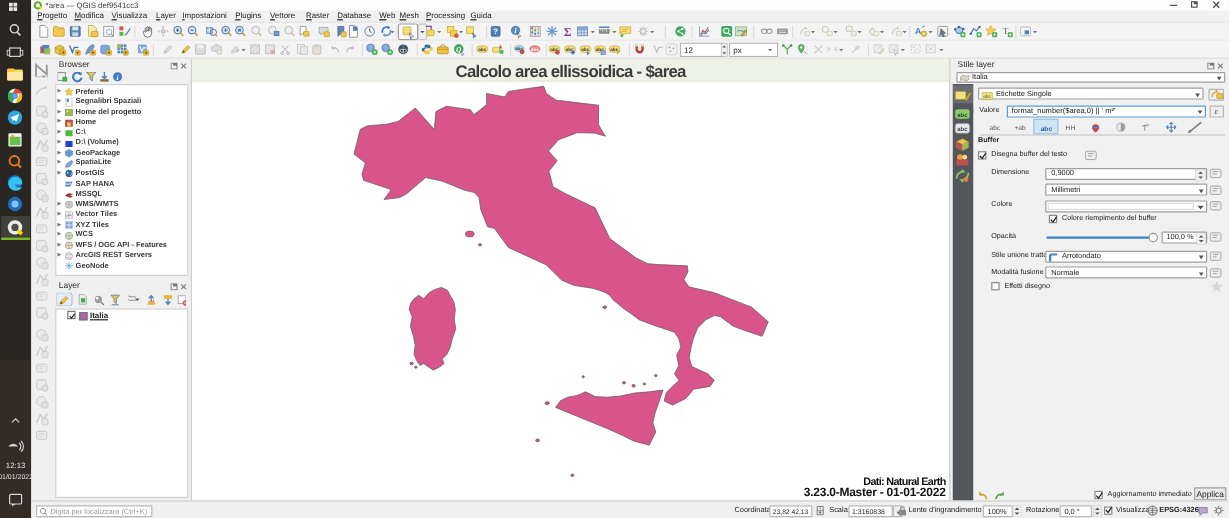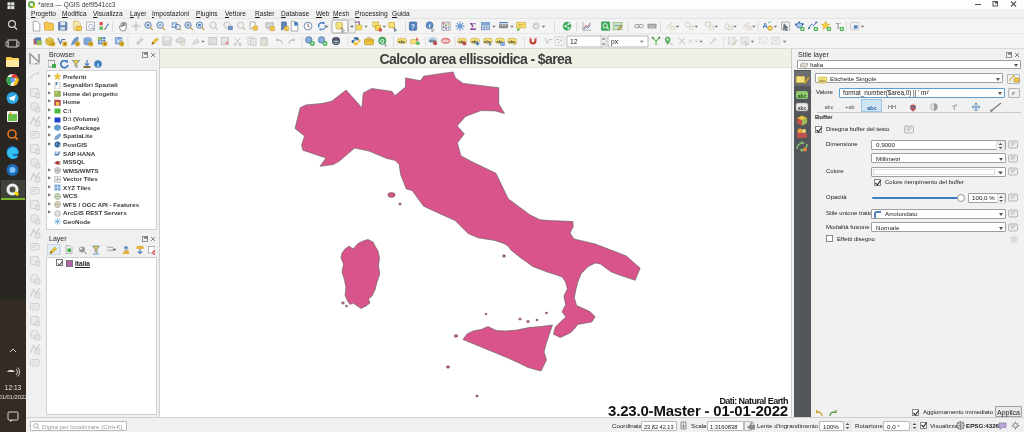--- a/index.html
+++ b/index.html
@@ -22,21 +22,21 @@
 .ptitle{position:absolute;left:5px;font-size:7px;color:#2b2b2b;}
 .treebox{position:absolute;left:2px;right:2px;background:#fff;border:1px solid #d0d0d0;}
 
 #canvas{left:159px;top:49px;width:632px;height:368px;background:#fff;border-left:1px solid #cfcfcf;}
 #titleband{position:absolute;left:0;top:0;width:100%;height:19px;background:#eef2e6;border-bottom:1px solid #e2e6da;}
 #titleband span{display:block;text-align:center;font-size:14px;letter-spacing:-0.6px;line-height:20px;font-weight:bold;color:#3c3c3c;}
 #arealabel{position:absolute;left:-20px;top:118px;width:632px;text-align:center;font-weight:bold;font-size:19px;letter-spacing:-0.8px;color:#3b3b3b;
  text-shadow:-2px -2px 0 #fff,2px -2px 0 #fff,-2px 2px 0 #fff,2px 2px 0 #fff,0 -2.5px 0 #fff,0 2.5px 0 #fff,-2.5px 0 0 #fff,2.5px 0 0 #fff,-1px -2px 0 #fff,1px 2px 0 #fff,-2px 1px 0 #fff,2px -1px 0 #fff,-1px 2px 0 #fff,1px -2px 0 #fff,2px 1px 0 #fff,-2px -1px 0 #fff;}
 #credits{position:absolute;right:3px;bottom:1.5px;line-height:9.5px;text-align:right;font-weight:bold;color:#111;
  text-shadow:-1px -1px 0 #fff,1px -1px 0 #fff,-1px 1px 0 #fff,1px 1px 0 #fff;}
-#credits .l1{font-size:9px;letter-spacing:-0.55px;}#credits .l2{font-size:15px;letter-spacing:-0.2px;}
+#credits .l1{font-size:9px;letter-spacing:-0.55px;}#credits .l2{font-size:10px;letter-spacing:-0.2px;}
 
 #stylep{left:791px;top:49px;width:233px;height:368px;background:#f1f1f1;border-left:1px solid #cccccc;}
 #darkstrip{position:absolute;left:2px;top:21px;width:17px;height:347px;background:#53565b;}
 .combo{position:absolute;background:#fff;border:1px solid #9f9f9f;border-radius:1px;font-size:6.2px;color:#1a1a1a;}
 .combo span{line-height:1.1;}.combo .arr{position:absolute;right:2px;top:45%;width:0;height:0;border-left:2.5px solid transparent;border-right:2.5px solid transparent;border-top:3px solid #555;}
 .lbl{position:absolute;font-size:6px;color:#1a1a1a;white-space:nowrap;}
 .ddbtn{position:absolute;width:9px;height:8px;border:1px solid #b5b5b5;border-radius:1px;background:#efefef;}
 
 #statusbar{left:26px;top:417px;width:998px;height:15px;background:#f0f0f0;border-top:1px solid #cfcfcf;font-size:6.2px;color:#222;}
 .sbox{position:absolute;background:#fff;border:1px solid #b9b9b9;border-radius:1px;font-size:6.2px;color:#222;}

